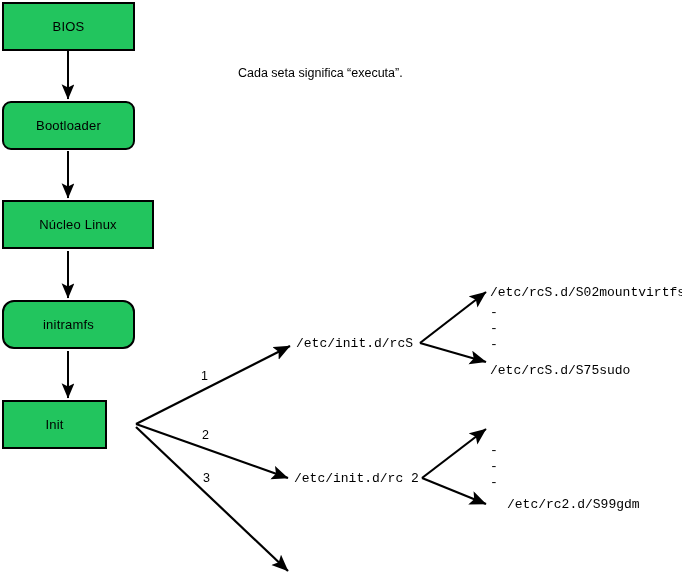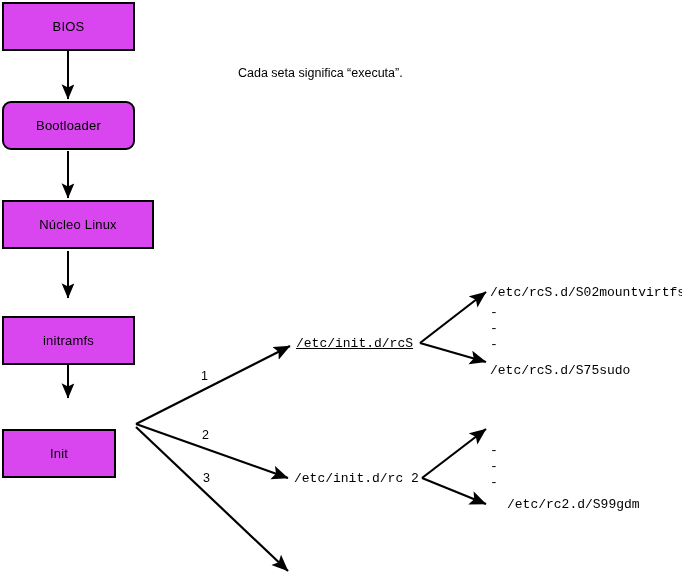--- a/index.html
+++ b/index.html
@@ -19,21 +19,21 @@
     position: absolute;
     left: 0;
     top: 0;
     width: 682px;
     height: 583px;
   }
   .boot-box {
     position: absolute;
     box-sizing: border-box;
     border: 2px solid #000000;
-    background: #d946ef;
+    background: #22c55e;
     display: flex;
     align-items: center;
     justify-content: center;
     font-family: "Liberation Sans", sans-serif;
     font-size: 13px;
     color: #000000;
     letter-spacing: 0.2px;
   }
   .note-text {
     position: absolute;
@@ -98,35 +98,35 @@
   </div>
 
   <div class="boot-box" style="left:2px; top:101px; width:133px; height:49px;border-radius:9px;">
     <span>Bootloader</span>
   </div>
 
   <div class="boot-box" style="left:2px; top:200px; width:152px; height:49px;">
     <span>Núcleo Linux</span>
   </div>
 
-  <div class="boot-box" style="left:2px; top:316px; width:133px; height:49px;">
+  <div class="boot-box" style="left:2px; top:300px; width:133px; height:49px;border-radius:12px;">
     <span>initramfs</span>
   </div>
 
-  <div class="boot-box" style="left:2px; top:400px; width:114px; height:49px;margin-top:29px;">
+  <div class="boot-box" style="left:2px; top:400px; width:105px; height:49px;">
     <span>Init</span>
   </div>
 
   <div class="note-text" style="left:238px; top:66px;">Cada seta significa “executa”.</div>
 
   <div class="edge-num" style="left:201px; top:369px;">1</div>
   <div class="edge-num" style="left:202px; top:428px;">2</div>
   <div class="edge-num" style="left:203px; top:471px;">3</div>
 
-  <div class="path-text" style="left:296px; top:337px;text-decoration:underline;">/etc/init.d/rcS</div>
+  <div class="path-text" style="left:296px; top:337px;">/etc/init.d/rcS</div>
 
   <div class="path-text" style="left:294px; top:472px;">/etc/init.d/rc 2</div>
 
   <div class="path-text" style="left:300px; top:566px;margin-top:36px;">getty</div>
 
   <div class="path-text" style="left:490px; top:286px;">/etc/rcS.d/S02mountvirtfs</div>
   <div class="ellipsis-dots" style="left:490px; top:305px;">-
 -
 -</div>
   <div class="path-text" style="left:490px; top:364px;">/etc/rcS.d/S75sudo</div>

